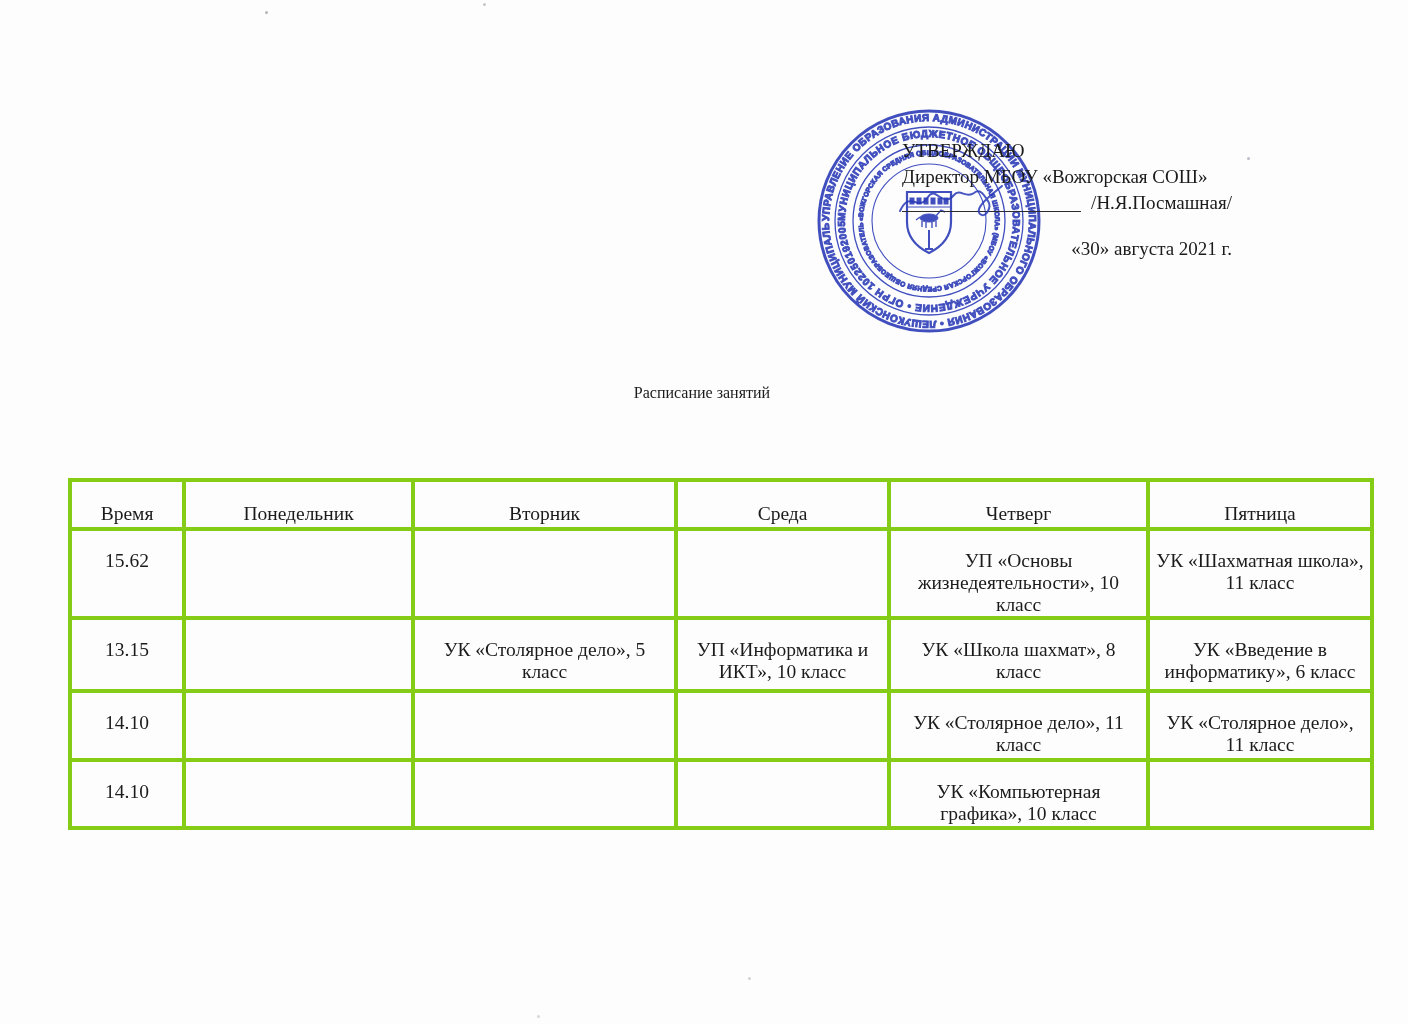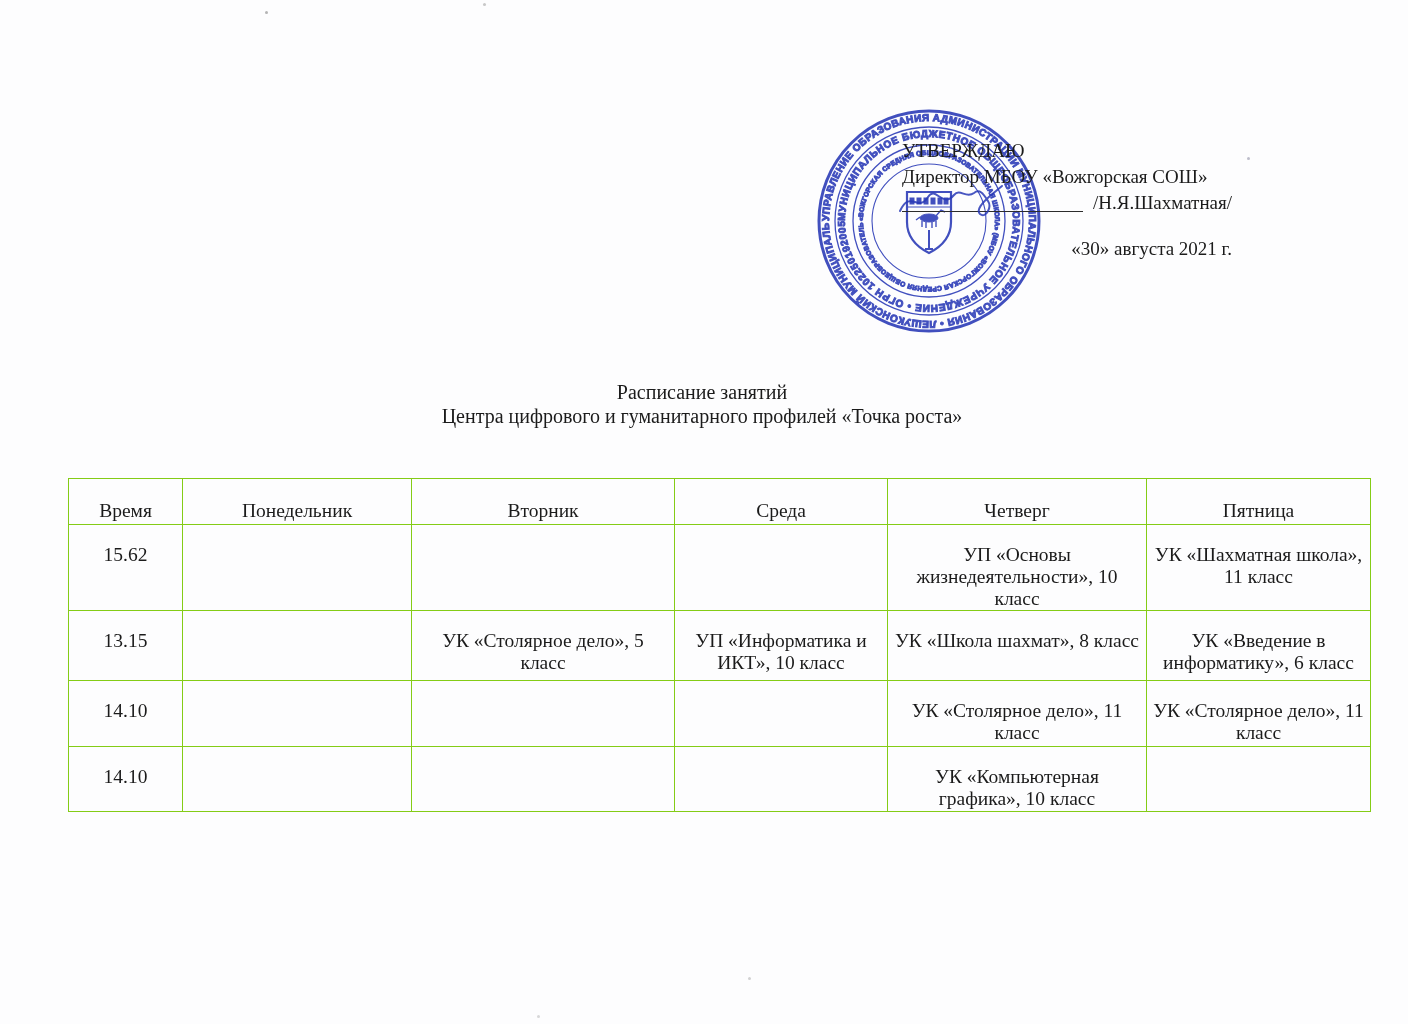--- a/index.html
+++ b/index.html
@@ -38,32 +38,32 @@
 
   
   .stamp { position:absolute; left:812px; top:104px; z-index:2; }
   .stamp svg { display:block; }
   .stamp * { stroke:var(--stamp-color,#2838b6); }
   .stamp text { stroke:none; fill:var(--stamp-color,#2838b6); font-family:"Liberation Sans", sans-serif; font-weight:bold; }
 
   
   .title-block {
     position:absolute; left:30px; top:381px; width:1344px;
-    text-align:center; font-size:20px; line-height:23.5px; z-index:1;
+    text-align:center; font-size:16px; line-height:23.5px; z-index:1;
   }
 
   
   table.sched {
     position:absolute; left:68px; top:478px; width:1302px;
     border-collapse:collapse; table-layout:fixed;
     font-size:19.5px; z-index:1;
     border:1.5px solid #3a3a3a;
   }
   .sched th, .sched td {
-    border:1px solid #84cc16;
+    border:4px solid #84cc16;
     vertical-align:top; text-align:center;
     padding:19px 6px 0 6px;
     line-height:22px; font-weight:normal; overflow:hidden;
   }
   .sched thead th { height:26px; line-height:25px; }
   tr.r1 > td { height:68px; }
   tr.r2 > td { height:65px; }
   tr.r3 > td { height:50px;font-family:Liberation Serif, serif; }
   tr.r4 > td { height:46px; }
   tr.r5 > td { height:45px; }
@@ -115,28 +115,27 @@
 
 <div class="approval">
   <div class="line">УТВЕРЖДАЮ</div>
   <div class="line">Директор МБОУ «Вожгорская СОШ»</div>
   <div class="row-sig">
     <span class="sig-line">
       <svg class="sig-svg" width="120" height="44" viewBox="0 0 120 44">
         <path d="M6,30 C16,8 24,32 34,16 C42,4 48,28 60,14 C66,7 72,18 80,12 C86,7 90,14 94,20 C98,26 92,38 86,33 C82,29 88,22 96,15 L108,5" fill="none" stroke="#2838b6" stroke-width="2" stroke-linecap="round" opacity="0.85"></path>
       </svg>
     </span>
-    <span>/Н.Я.Шахматная/</span>
+    <span>/Н.Я.Посмашная/</span>
   </div>
   <div class="line right">«30» августа 2021 г.</div>
 </div>
 
 <div class="title-block">
   <div>Расписание занятий</div>
-  <div>Центра цифрового и гуманитарного профилей «Точка роста»</div>
 </div>
 
 <table class="sched">
   <colgroup>
     <col style="width:114px">
       <col style="width:229px">
       <col style="width:263px">
     <col style="width:213px">
       <col style="width:259px">
       <col style="width:224px">

